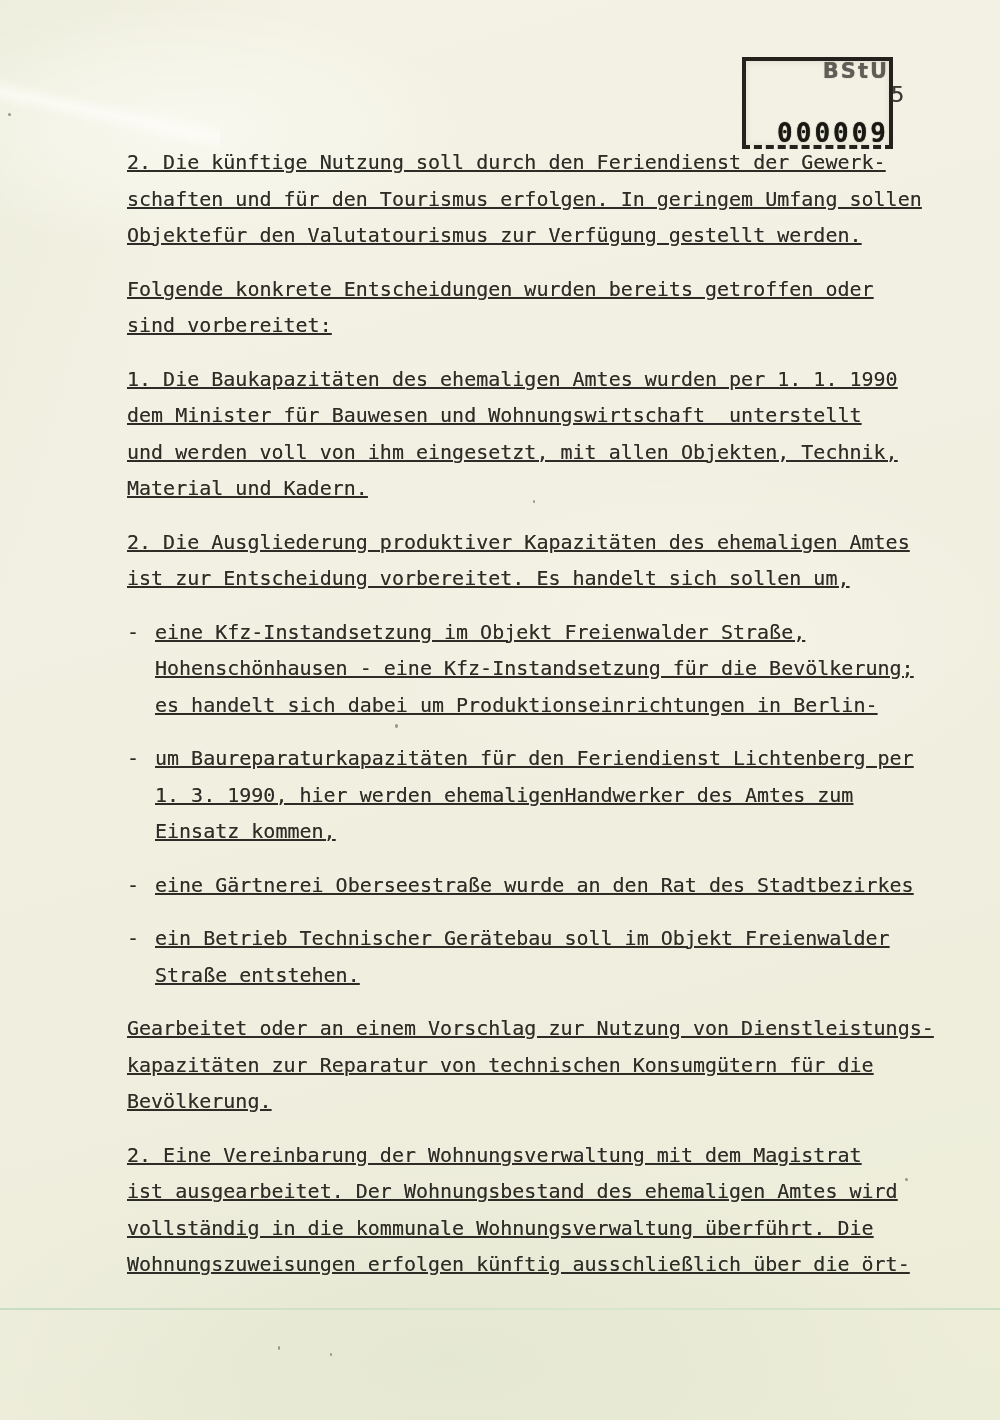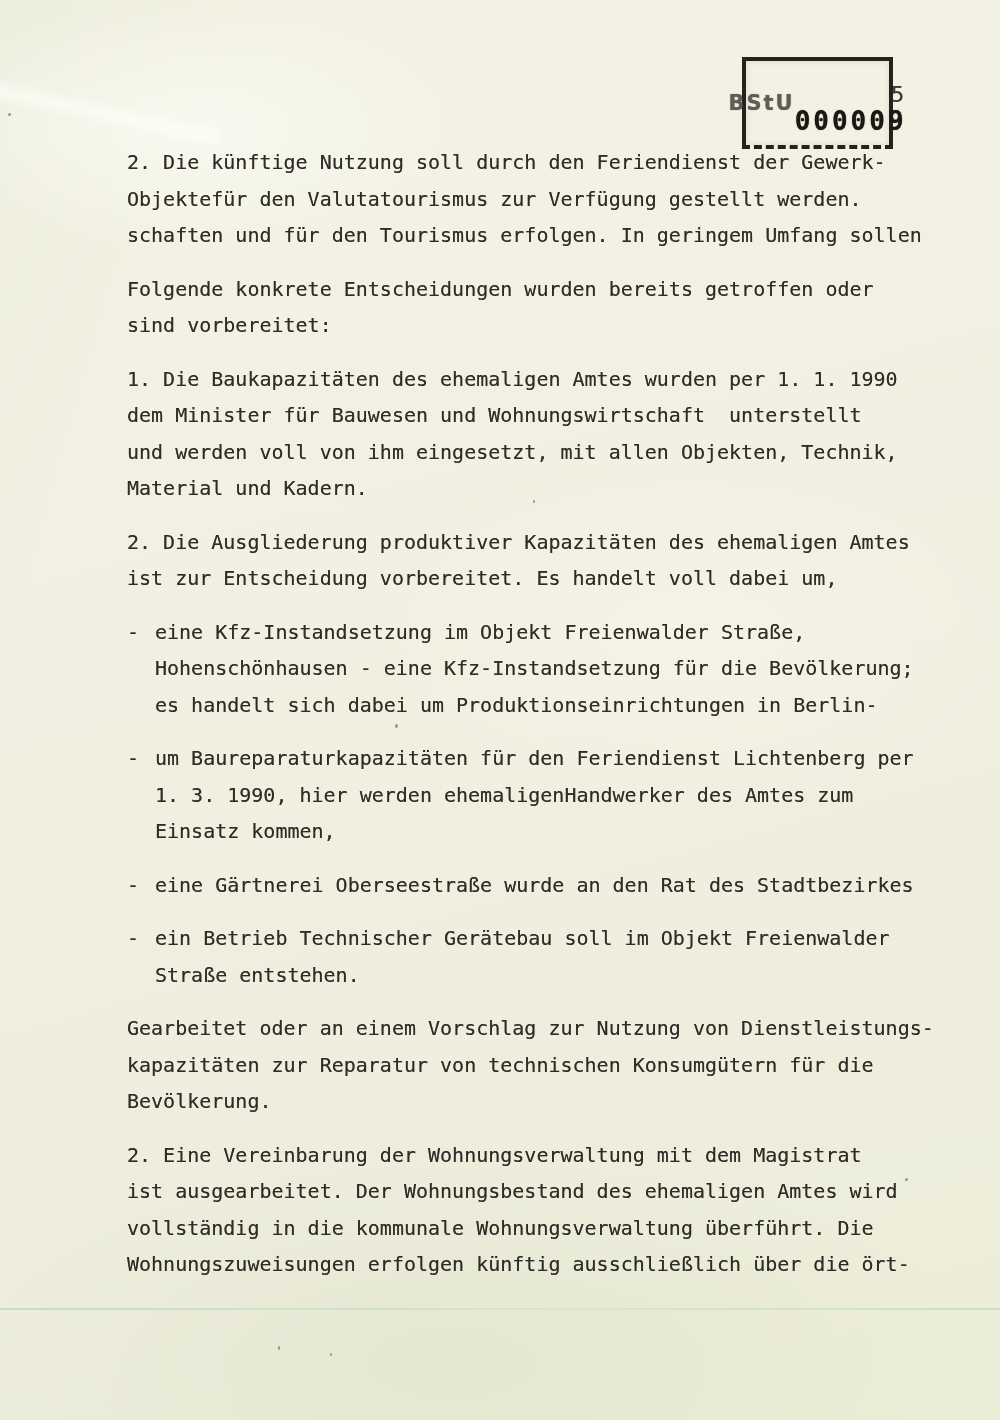--- a/index.html
+++ b/index.html
@@ -37,43 +37,43 @@
   .content {
     position: absolute;
     left: 127px;
     top: 144px;
     width: 830px;
     font-size: 20px;
     line-height: 36.5px;
     color: #2e2c26;
     text-shadow: 0 0 0.6px rgba(46,44,38,0.55);
   }
-  .para { margin: 0 0 17px 0; }
+  .para { margin: 0 0 17px 0; text-decoration: underline; }
   .line { white-space: pre-wrap; }
   .para.bullet {
     position: relative;
     padding-left: 28px;
   }
   .bullet-marker {
     position: absolute;
     left: 0;
     top: 0;
   }
   
   .stamp {
     position: absolute;
     left: 742px;
     top: 57px;
     width: 143px;
     height: 84px;
     border: 4px solid #23221d;
     border-bottom-style: dashed;
     display: flex;
-    flex-direction: row;
-    align-items: center;
+    flex-direction: column;
+    align-items: flex-end;
     justify-content: center;
     gap: 0;
     box-shadow: inset 0 0 6px rgba(60,58,50,0.12);
   }
   .stamp-agency {
     font-family: "DejaVu Sans", sans-serif;
     font-weight: bold;
     font-size: 21px;
     letter-spacing: 2px;
     color: #45443e;
@@ -124,39 +124,39 @@
   <div class="stamp">
     <div class="stamp-agency">BStU</div>
     <div class="stamp-number">000009</div>
   </div>
   <div class="page-number">5</div>
 
   <div class="content">
 
     <div class="para">
       <div class="line">2. Die künftige Nutzung soll durch den Feriendienst der Gewerk-</div>
+      <div class="line">schaften und für den Tourismus erfolgen. In geringem Umfang sollen</div>
       <div class="line">Objektefür den Valutatourismus zur Verfügung gestellt werden.</div>
-      <div class="line">schaften und für den Tourismus erfolgen. In geringem Umfang sollen</div>
     </div>
 
     <div class="para">
       <div class="line">Folgende konkrete Entscheidungen wurden bereits getroffen oder</div>
       <div class="line">sind vorbereitet:</div>
     </div>
 
     <div class="para">
       <div class="line">1. Die Baukapazitäten des ehemaligen Amtes wurden per 1. 1. 1990</div>
       <div class="line">dem Minister für Bauwesen und Wohnungswirtschaft  unterstellt</div>
       <div class="line">und werden voll von ihm eingesetzt, mit allen Objekten, Technik,</div>
       <div class="line">Material und Kadern.</div>
     </div>
 
     <div class="para">
       <div class="line">2. Die Ausgliederung produktiver Kapazitäten des ehemaligen Amtes</div>
-      <div class="line">ist zur Entscheidung vorbereitet. Es handelt voll dabei um,</div>
+      <div class="line">ist zur Entscheidung vorbereitet. Es handelt sich sollen um,</div>
     </div>
 
     <div class="para bullet">
       <span class="bullet-marker">-</span>
       <div class="line">eine Kfz-Instandsetzung im Objekt Freienwalder Straße,</div>
       <div class="line">Hohenschönhausen - eine Kfz-Instandsetzung für die Bevölkerung;</div>
       <div class="line">es handelt sich dabei um Produktionseinrichtungen in Berlin-</div>
     </div>
 
     <div class="para bullet">

